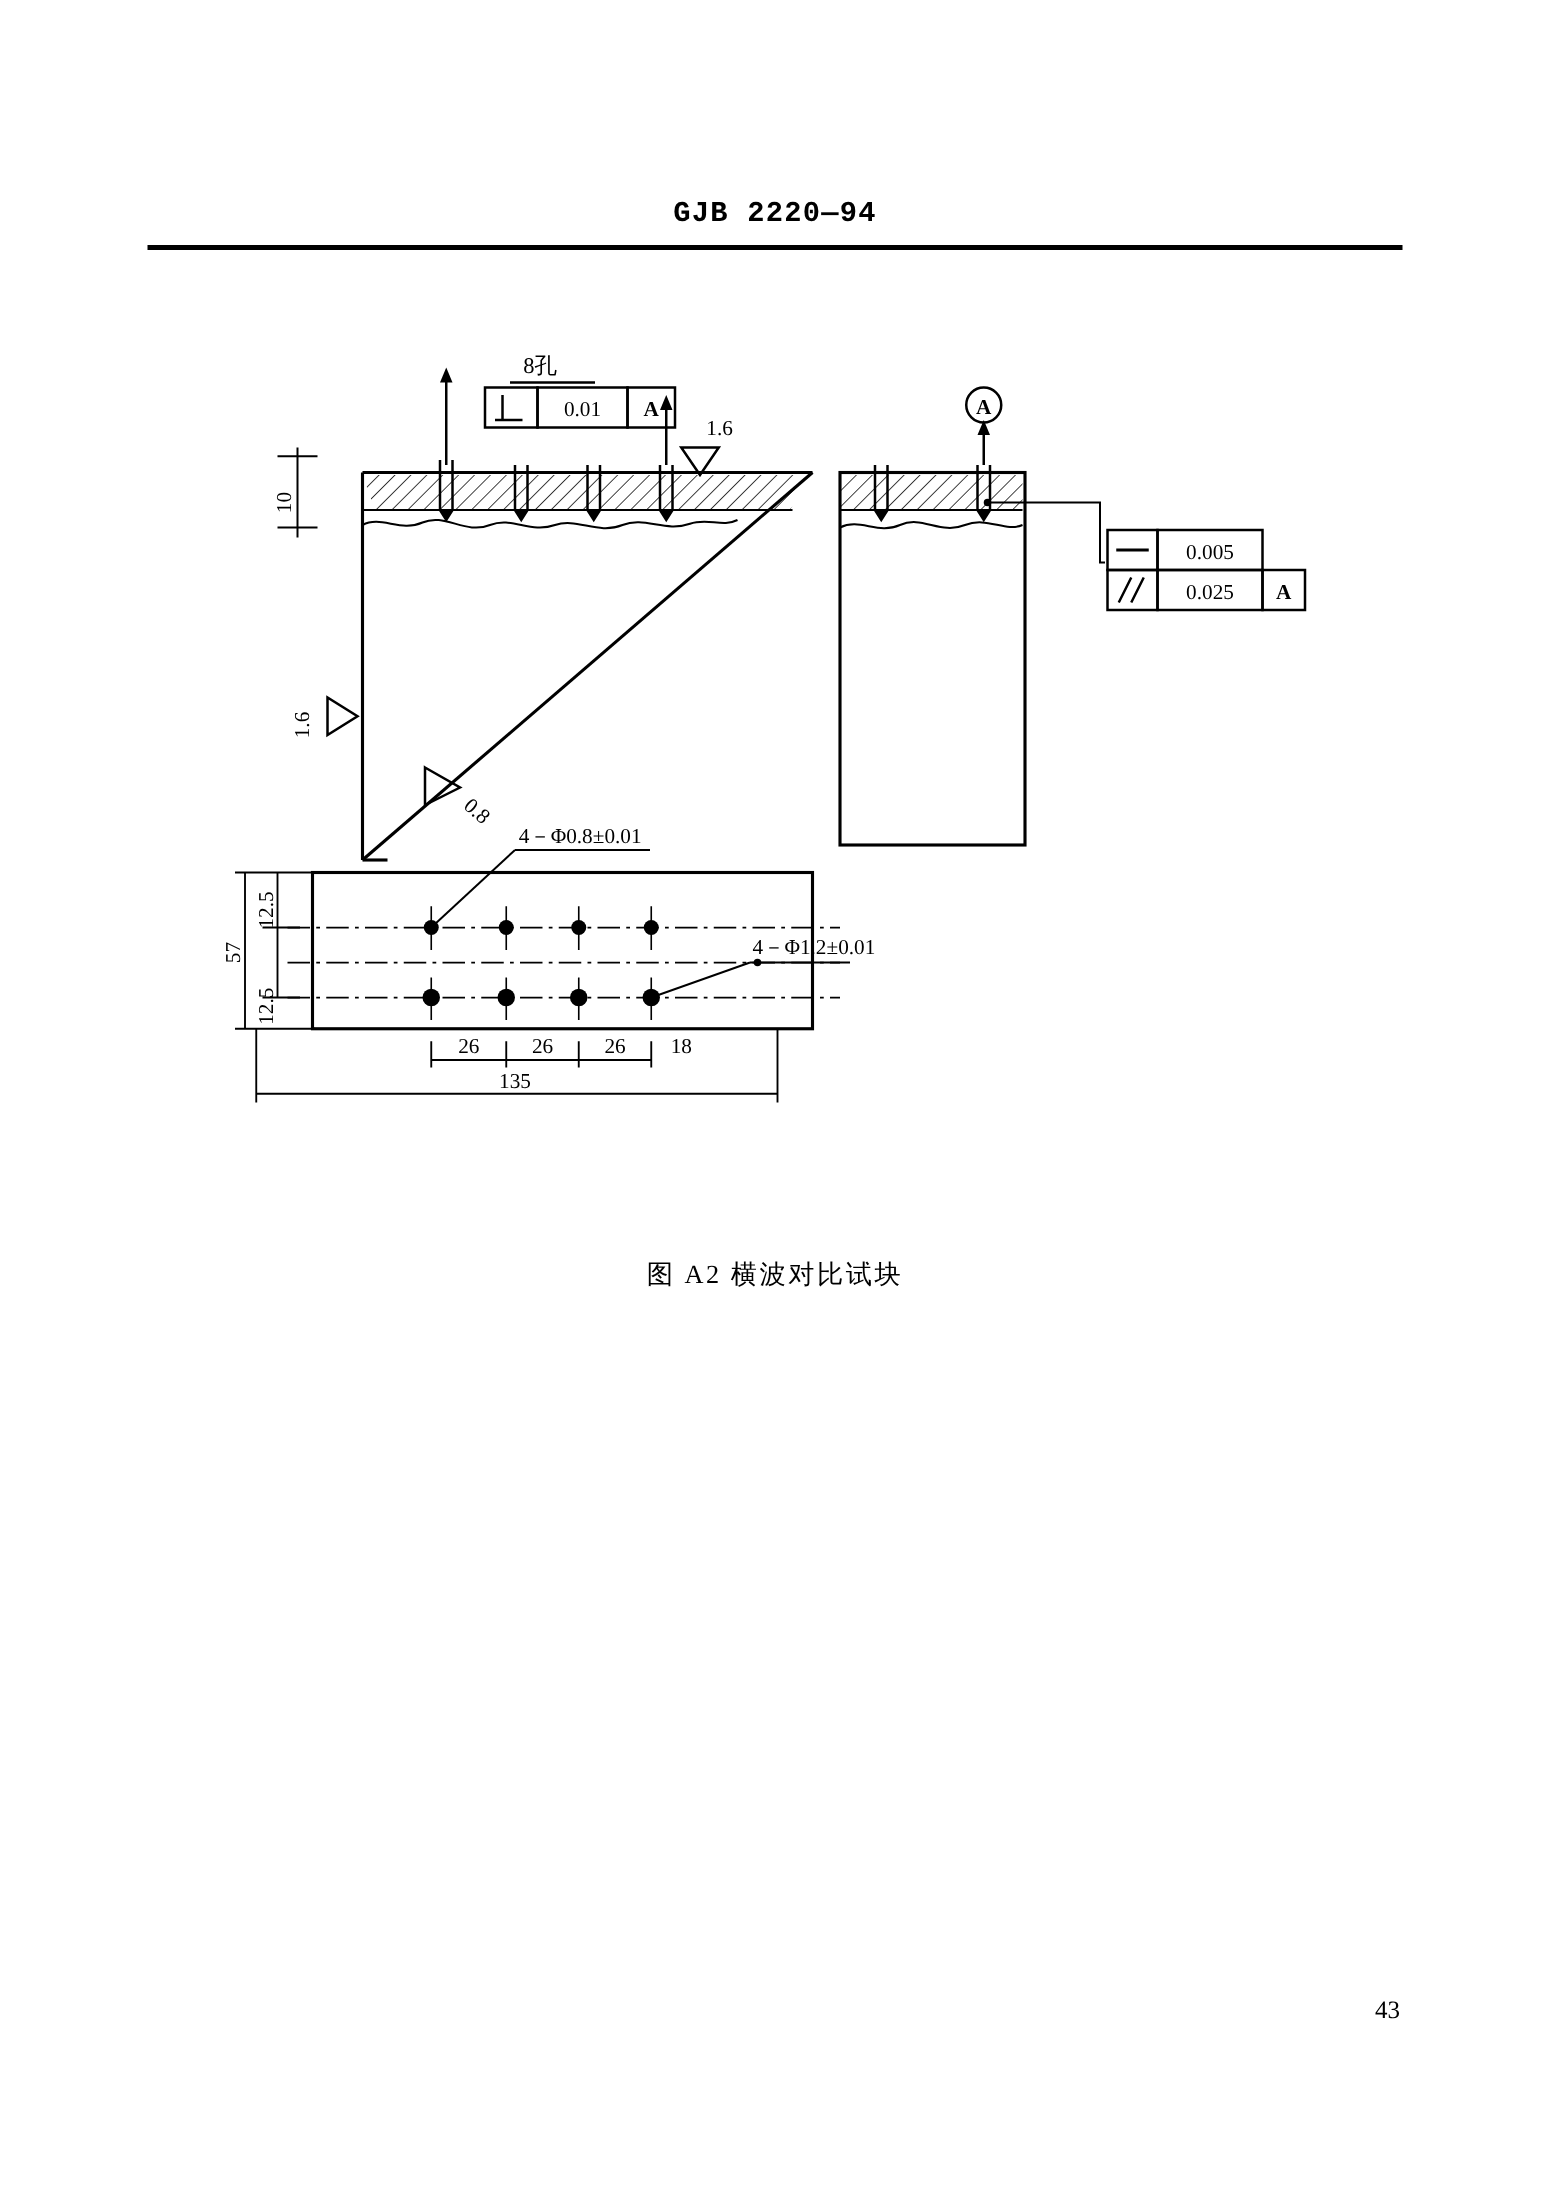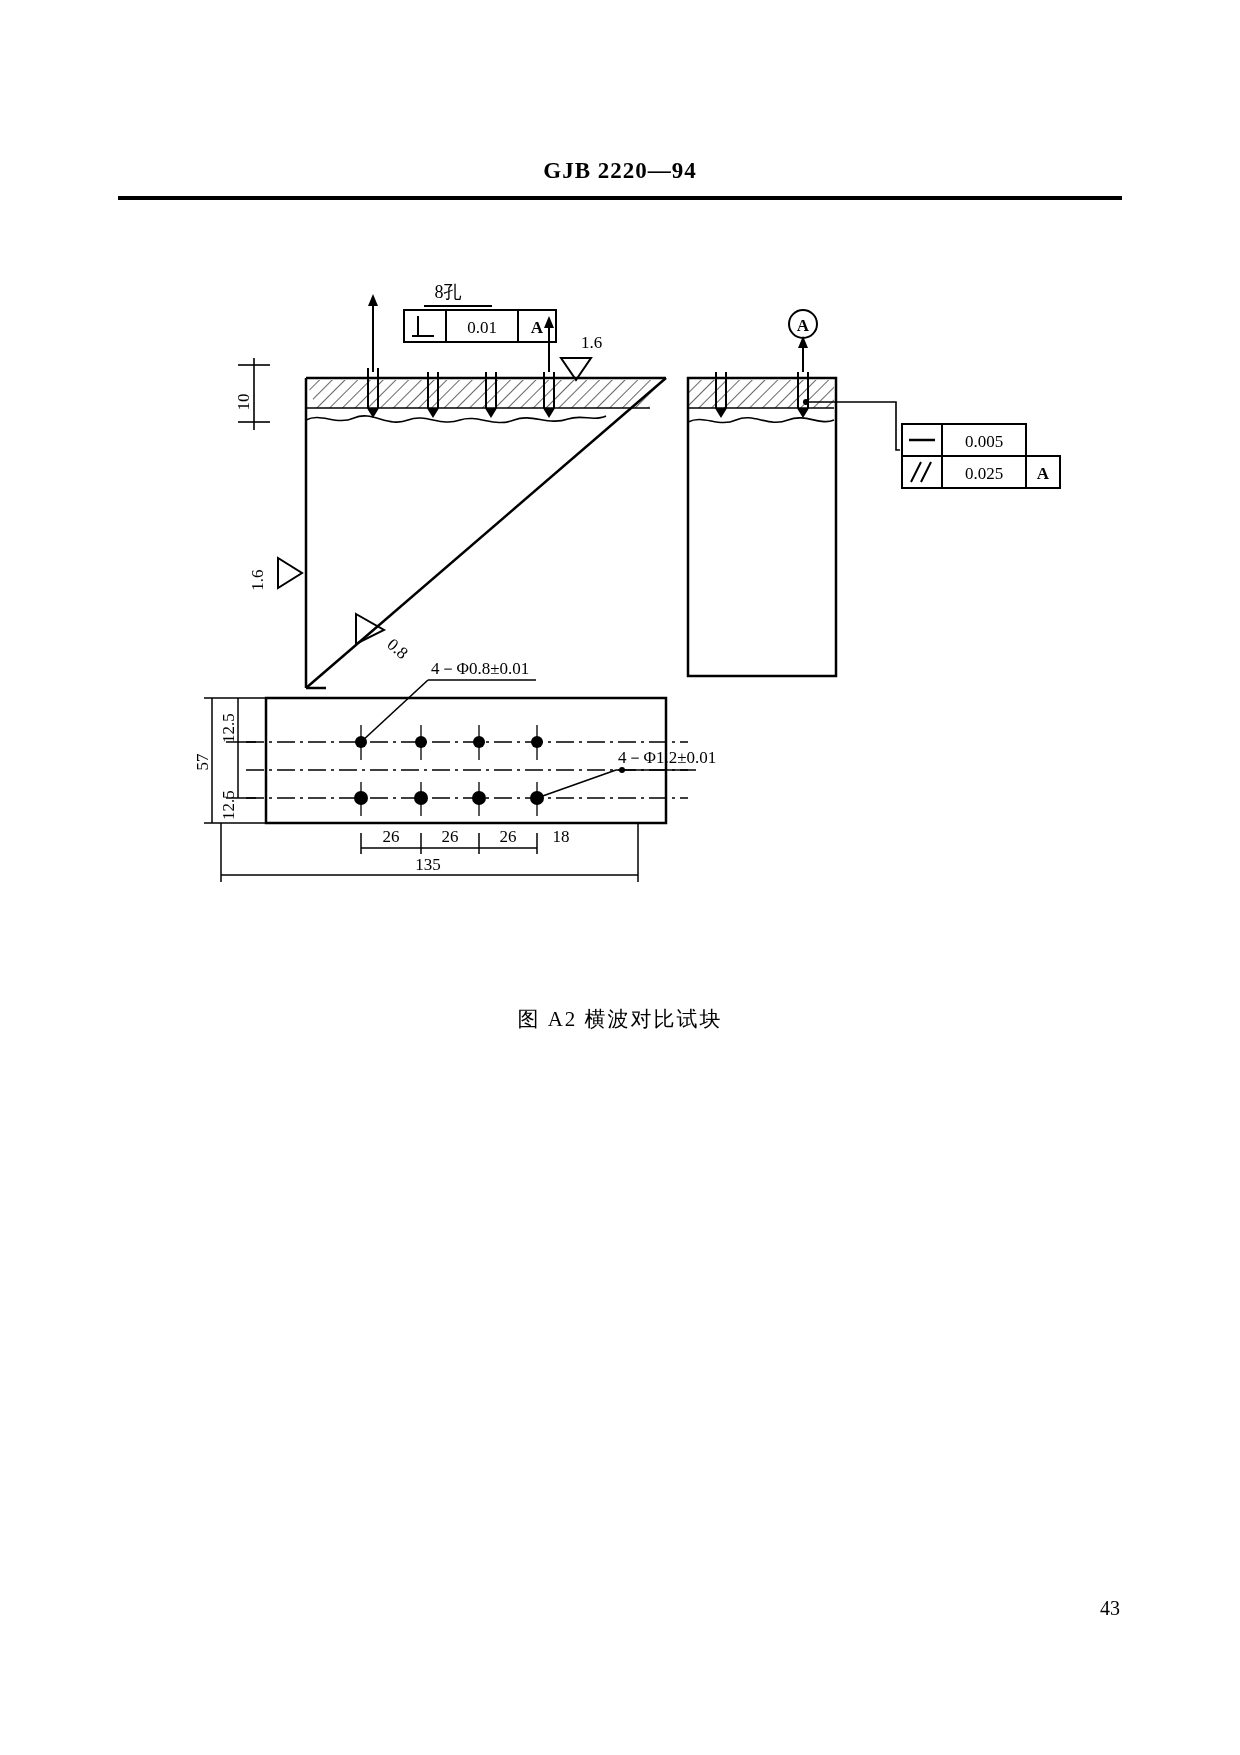--- a/index.html
+++ b/index.html
@@ -19,35 +19,35 @@
     position: absolute;
     left: 0; top: 0;
     width: 1240px; height: 1755px;
   }
   
   .doc-header {
     position: absolute;
     left: 0; top: 158px;
     width: 1240px;
     text-align: center;
-    font-family: Liberation Serif, serif;
+    font-family: Liberation Mono, monospace;
     font-weight: bold;
     font-size: 23px;
     letter-spacing: 1px;
   }
   .header-rule {
     position: absolute;
     left: 118px; top: 196px;
     width: 1004px; height: 4px;
     background: #000;
   }
   
   .figure {
     position: absolute;
-    left: 16px; top: 250px;
+    left: 0; top: 250px;
     width: 1052px;
     height: 700px;
   }
   .figure svg { display:block; }
 
   .caption {
     position: absolute;
     left: 0; top: 1005px;
     width: 1240px;
     text-align: center;

